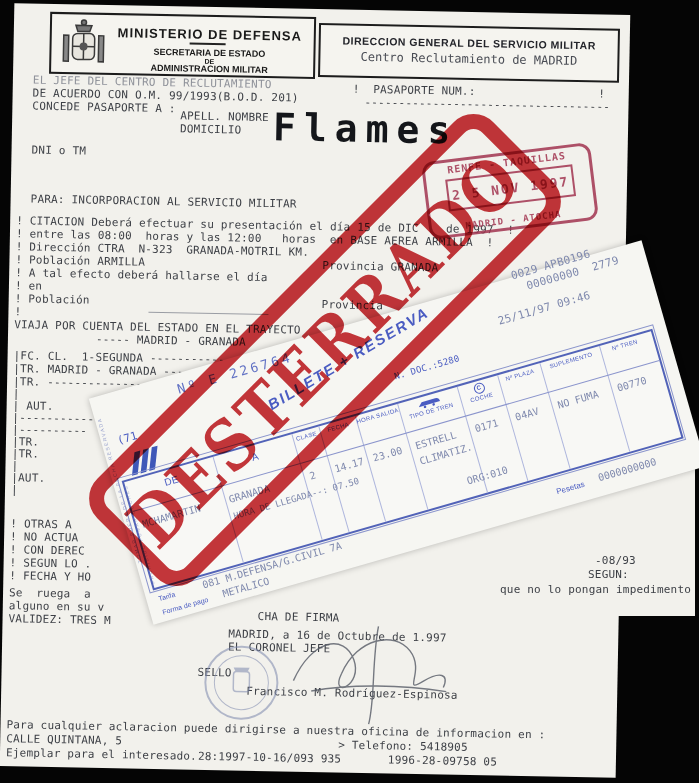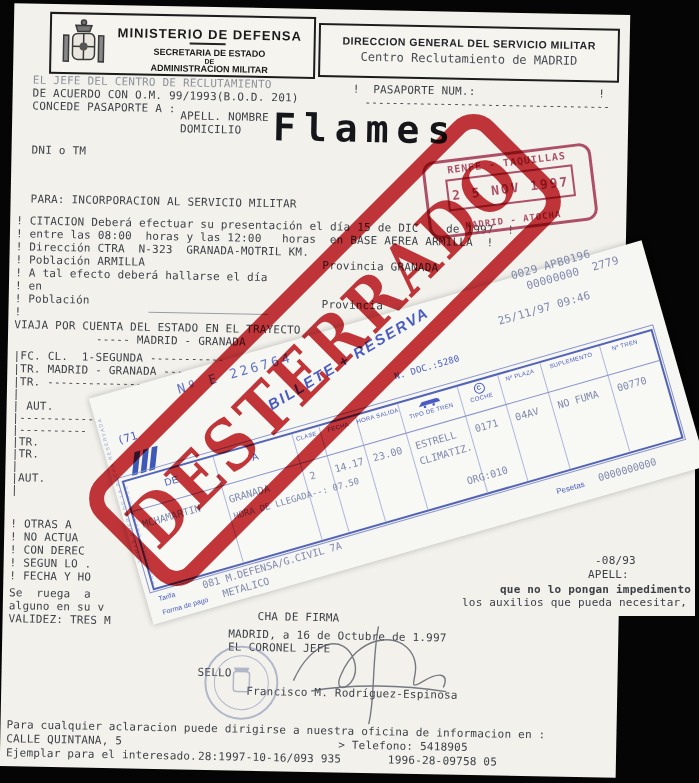--- a/index.html
+++ b/index.html
@@ -263,23 +263,22 @@
     <span class="tk-under" style="left:12px;top:208px;">Tarifa</span>
     <span class="tk-val" style="left:58px;top:205px;">081 M.DEFENSA/G.CIVIL 7A</span>
     <span class="tk-under" style="left:12px;top:222px;">Forma de pago</span>
     <span class="tk-val" style="left:75px;top:219px;">METALICO</span>
     <span class="tk-under" style="left:424px;top:214px;font-size:8px;">Pesetas</span>
     <span class="tk-val" style="left:468px;top:211px;">0000000000</span>
   </div>
 
   <div class="overlay">
     <span class="tw" style="left:595px;top:554px;">-08/93</span>
-    <span class="tw" style="left:588px;top:568px;">APELL:</span>
-    <span class="tw" style="left:500px;top:583px;font-weight:bold;">que no lo pongan impedimento</span>
-    <span class="tw" style="left:462px;top:596px;">los auxilios que pueda necesitar,</span>
+    <span class="tw" style="left:588px;top:568px;">SEGUN:</span>
+    <span class="tw" style="left:500px;top:583px;">que no lo pongan impedimento</span>
   </div>
 
   <div class="renfe-stamp">
     <div class="outer"></div>
     <div class="rs-top">RENFE - TAQUILLAS</div>
     <div class="rs-box">2 5 NOV 1997</div>
     <div class="rs-bot">MADRID - ATOCHA</div>
   </div>
 
   <div class="dest">

